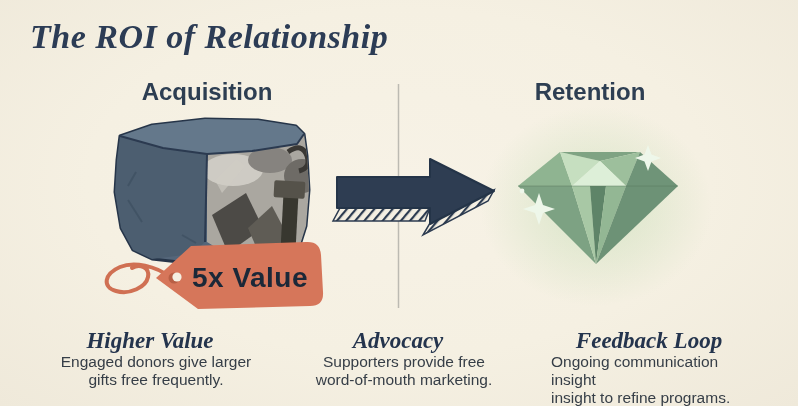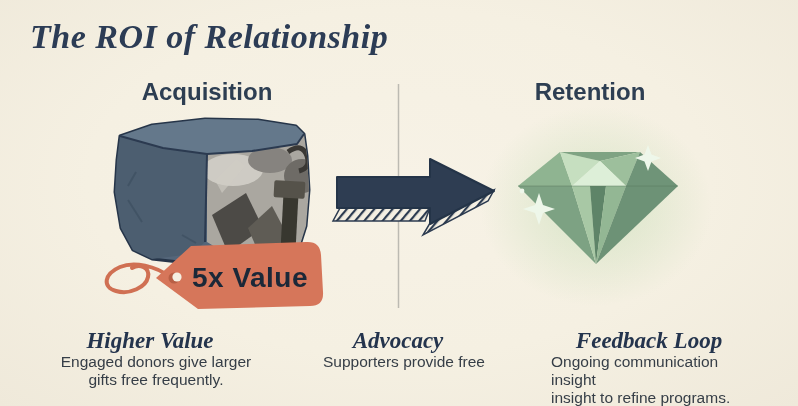--- a/index.html
+++ b/index.html
@@ -140,20 +140,21 @@
 
   <div class="abs benefit c1">
     <div class="bh">Higher Value</div>
     <div class="bl">Engaged donors give larger</div>
     <div class="bl">gifts free frequently.</div>
   </div>
 
   <div class="abs benefit c2">
     <div class="bh">Advocacy</div>
     <div class="bl">Supporters provide free</div>
+    <div class="bl">word-of-mouth marketing.</div>
   </div>
 
   <div class="abs benefit c3">
     <div class="bh">Feedback Loop</div>
     <div class="bl">Ongoing communication insight</div>
     <div class="bl">insight to refine programs.</div>
   </div>
 
 </div>
 

